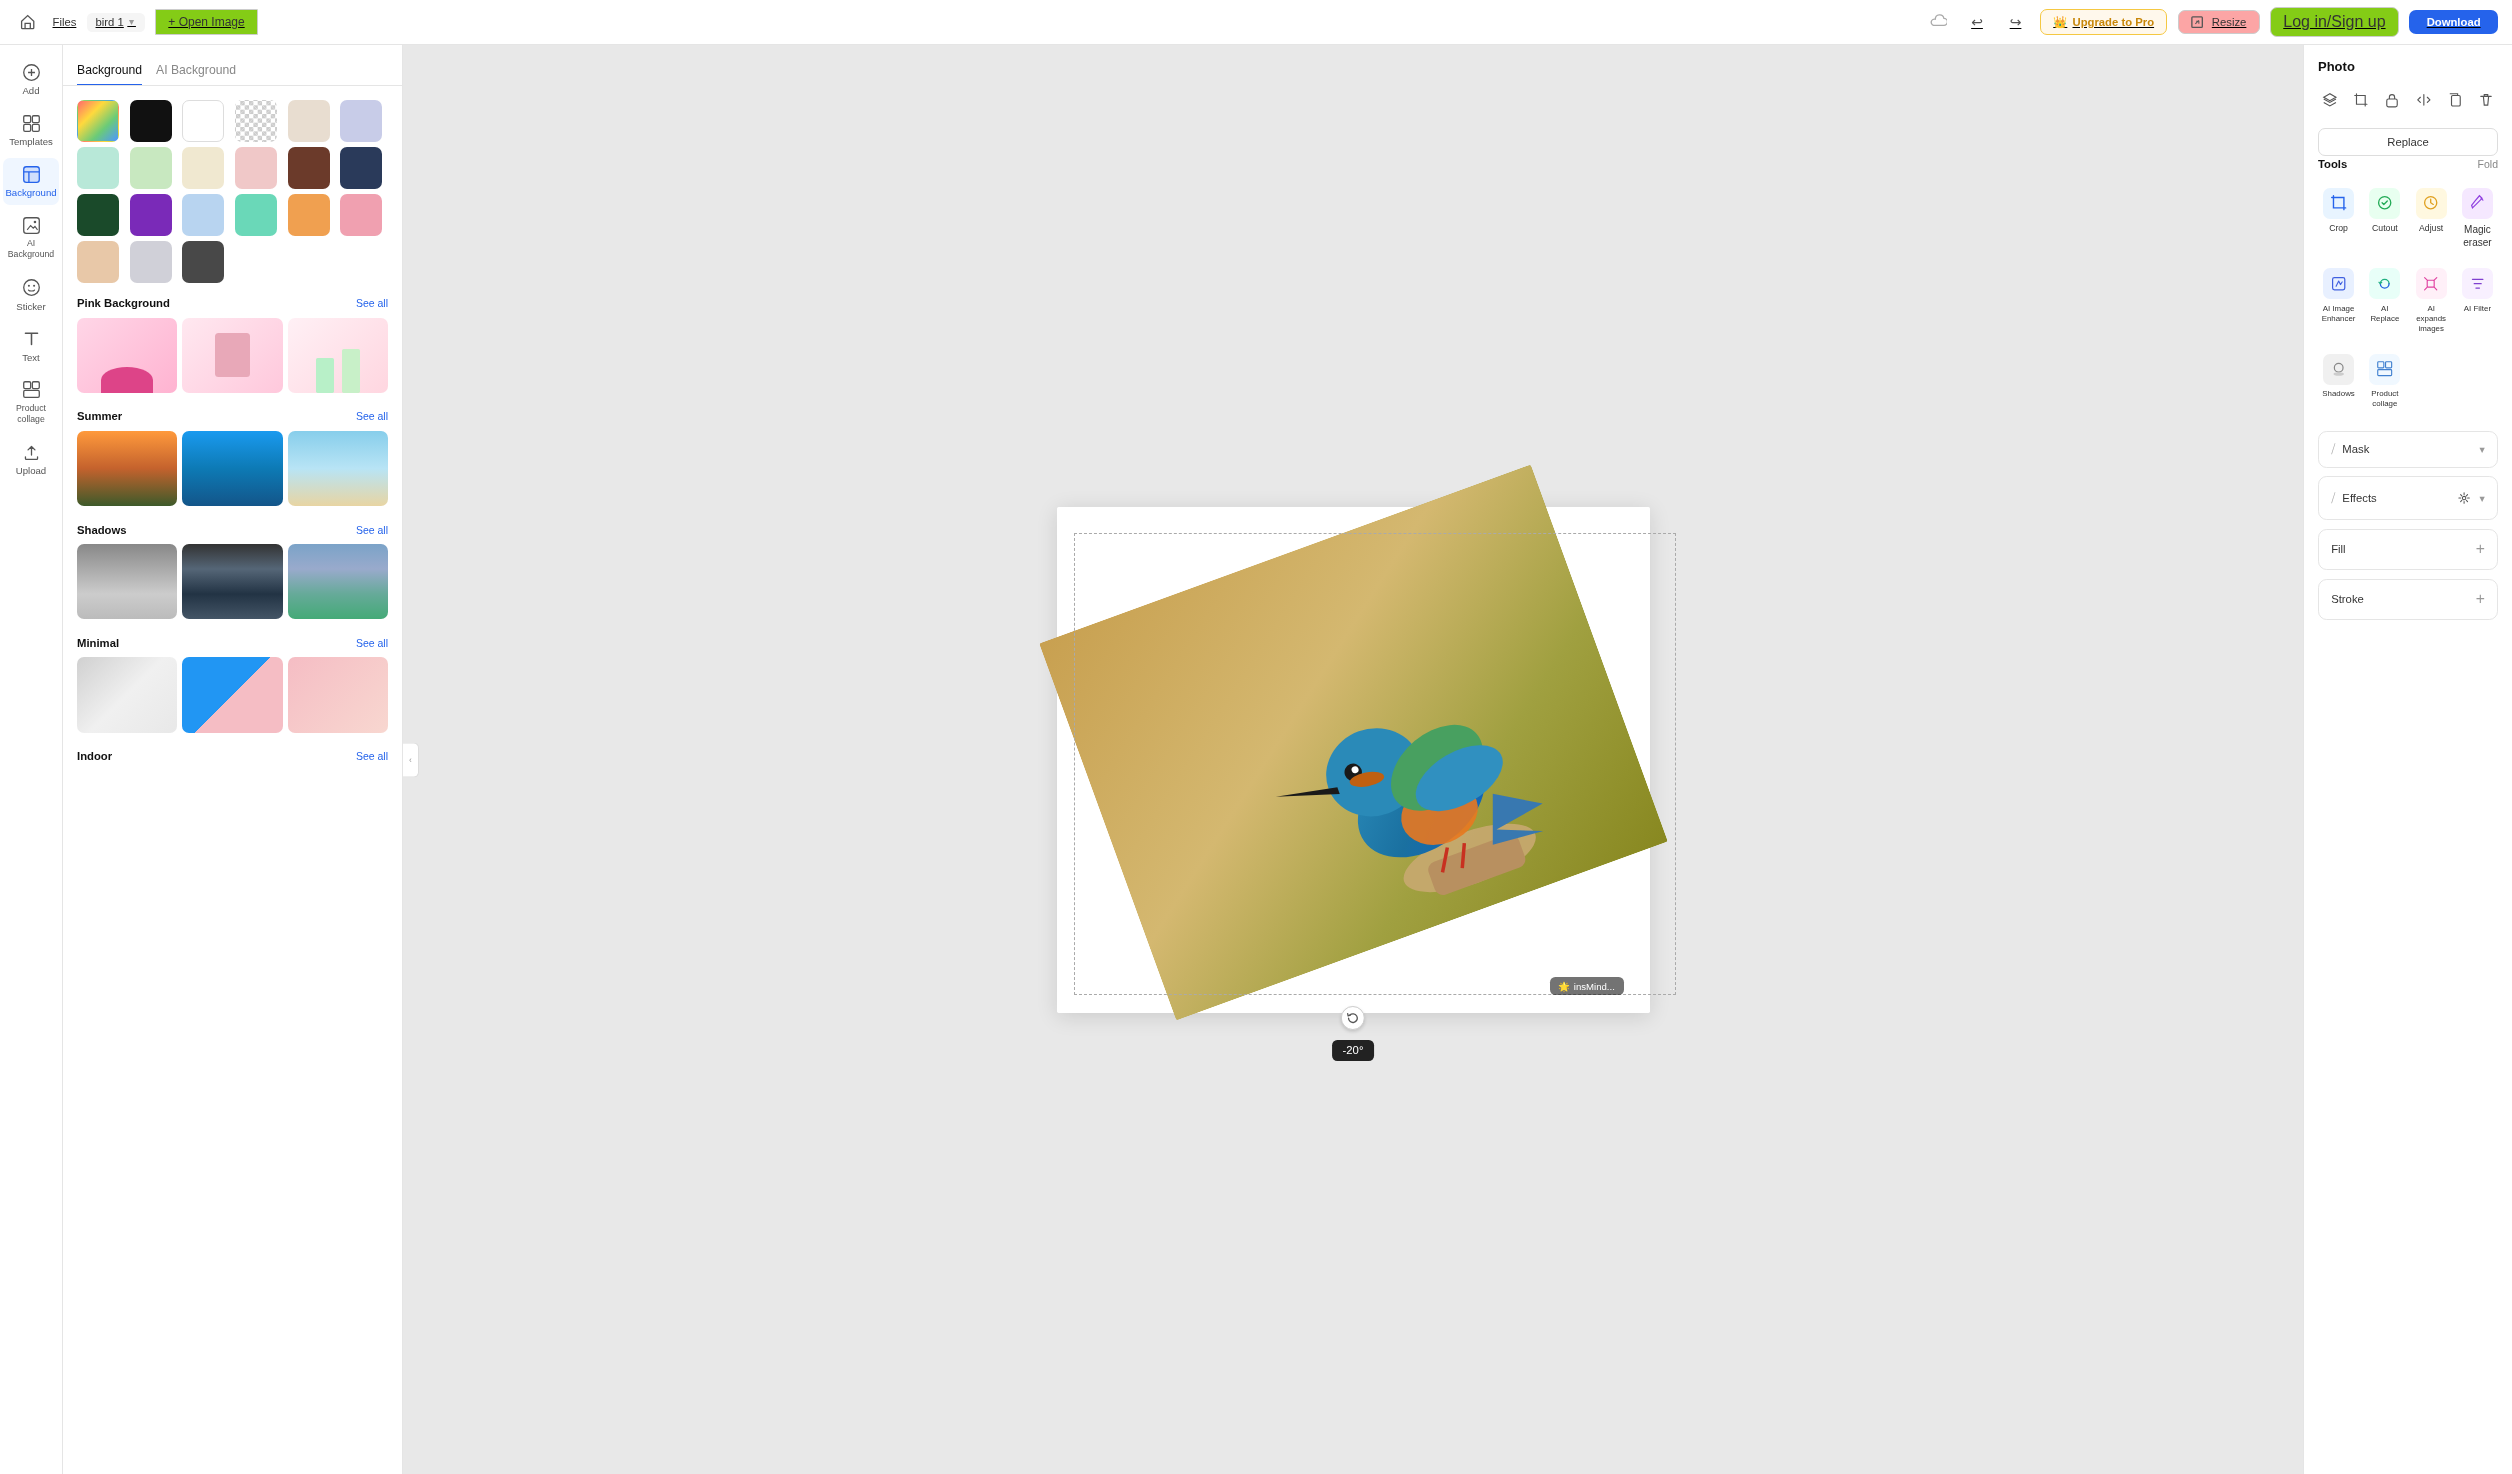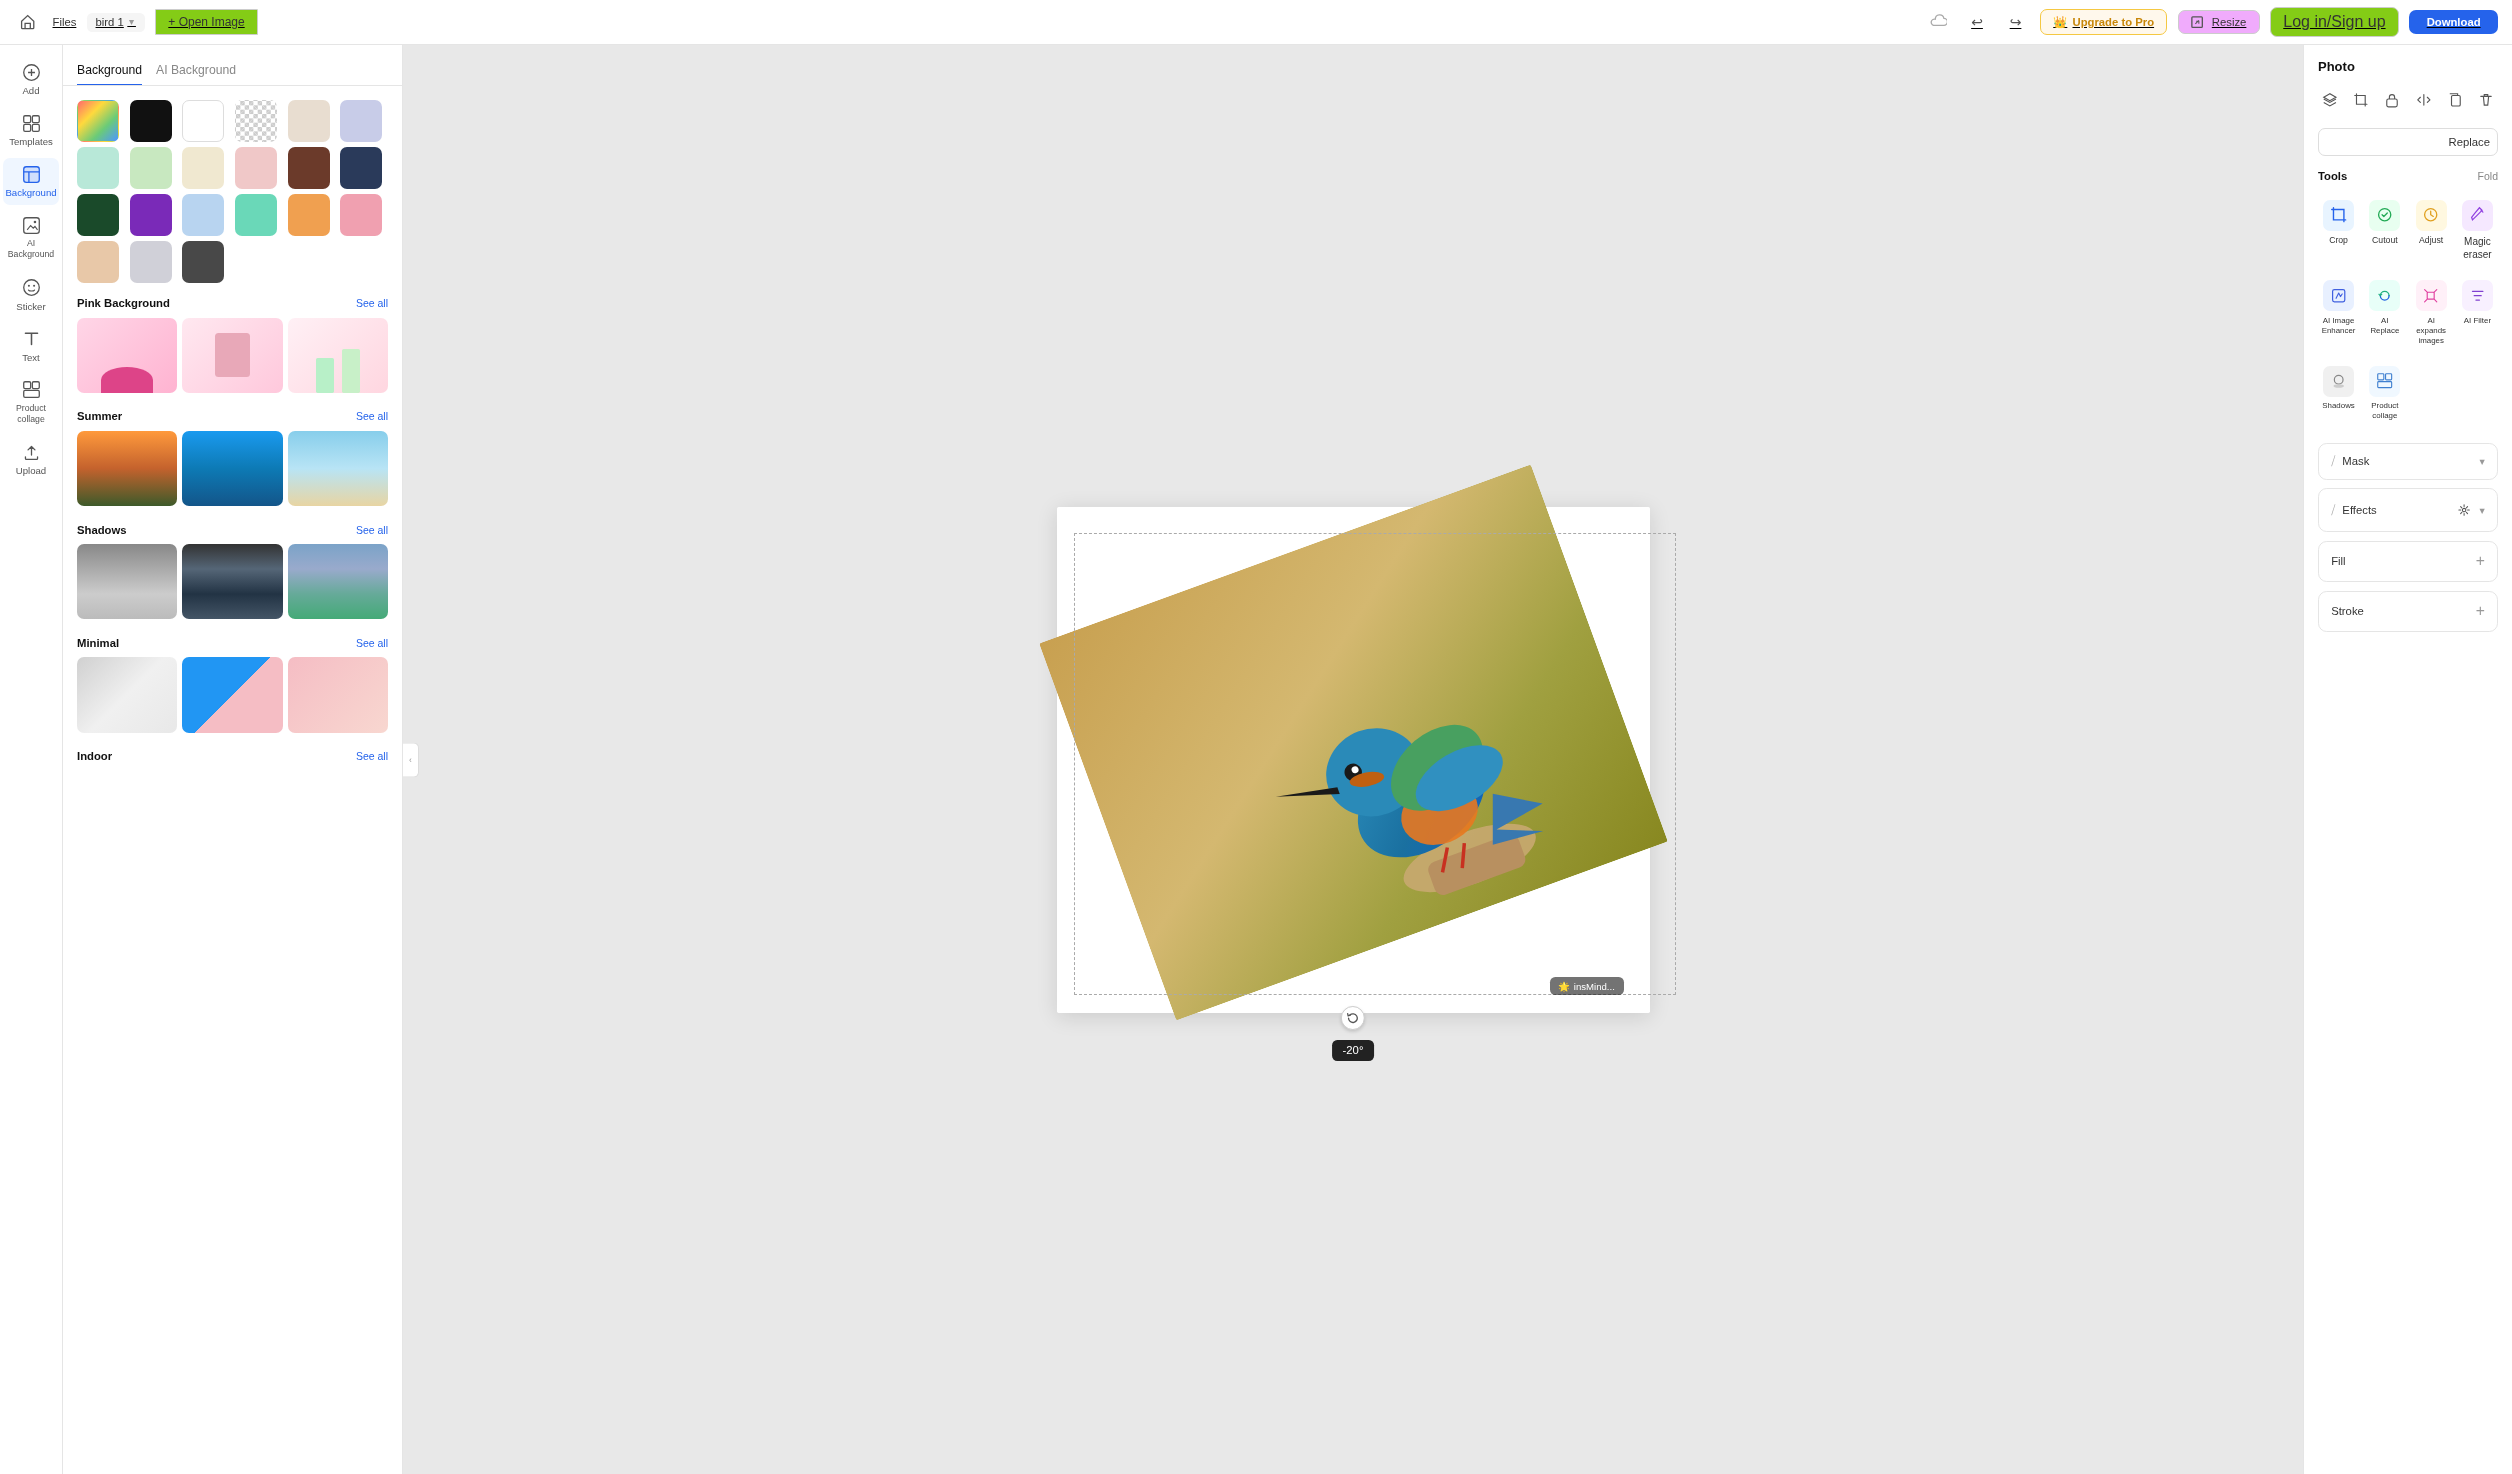--- a/index.html
+++ b/index.html
@@ -8,21 +8,21 @@
     
     .topbar { display: flex; align-items: center; height: 45px; background: #fff; border-bottom: 0.9px solid #e5e5e5; padding: 0 14px; gap: 10.5px; flex-shrink: 0; text-decoration: underline; }
     .topbar-home { width: 28px; height: 28px; display: flex; align-items: center; justify-content: center; cursor: pointer; color: #555; font-size: 15.7px; }
     .topbar-files { font-weight: 500; color: #333; cursor: pointer; }
     .topbar-filename { display: flex; align-items: center; gap: 3.5px; background: #f5f5f5; border-radius: 5.2px; padding: 3.5px 8.7px; cursor: pointer; color: #333; font-size: 11.3px; }
     .topbar-open { display: flex; align-items: center; gap: 5.2px; background: #84cc16; border: 1.3px solid #ccc; border-radius: 1px; padding: 5.2px 12.2px; cursor: pointer; font-weight: 500; color: #333; font-size: 12px; }
     .topbar-spacer { flex: 1; }
     .topbar-cloud { width: 28px; height: 28px; display: flex; align-items: center; justify-content: center; cursor: pointer; color: #999; font-size: 15.7px; }
     .topbar-undo, .topbar-redo { width: 28px; height: 28px; display: flex; align-items: center; justify-content: center; cursor: pointer; color: #555; font-size: 14px; }
     .topbar-upgrade { display: flex; align-items: center; gap: 5.2px; background: #fff8ec; border: 1.3px solid #f5c842; border-radius: 7px; padding: 5.2px 12.2px; cursor: pointer; font-weight: 600; color: #c8870a; font-size: 11.3px; }
-    .topbar-resize { display: flex; align-items: flex-end; gap: 5.2px; background: #f0abfc; border: 1.3px solid #ccc; border-radius: 7px; padding: 5.2px 12.2px; cursor: pointer; font-weight: 500; color: #333; font-size: 11.3px; }
+    .topbar-resize { display: flex; align-items: flex-end; gap: 5.2px; background: #fca5a5; border: 1.3px solid #ccc; border-radius: 7px; padding: 5.2px 12.2px; cursor: pointer; font-weight: 500; color: #333; font-size: 11.3px; }
     .topbar-login { background: #84cc16; border: 1.3px solid #ccc; border-radius: 7px; padding: 5.2px 12.2px; cursor: pointer; font-weight: 500; color: #333; font-size: 16px; text-align: center; }
     .topbar-download { background: #2563eb; border: none; border-radius: 7px; padding: 6.1px 17.4px; cursor: pointer; font-weight: 600; color: #fff; font-size: 11.3px; }
 
     
     .main { display: flex; flex: 1; overflow: hidden; }
 
     
     .left-sidebar { width: 63px; background: #fff; border-right: 0.9px solid #e5e5e5; display: flex; flex-direction: column; align-items: center; padding: 10.5px 0; gap: 3.5px; flex-shrink: 0; }
     .sidebar-item { display: flex; flex-direction: column; align-items: center; gap: 3.5px; padding: 7px 5.2px; cursor: pointer; border-radius: 7px; width: 56px; color: #555; font-size: 9.6px; }
     .sidebar-item.active { background: #eff6ff; color: #2563eb; }
@@ -62,21 +62,21 @@
     .canvas-zoom { font-size: 11.3px; color: #333; font-weight: 500; }
     .suggest-btn { display: flex; align-items: center; gap: 5.2px; padding: 4.4px 10.5px; border: 1.3px solid #ccc; border-radius: 7px; cursor: pointer; font-size: 10.5px; color: #333; background: #fff; }
     .help-btn { width: 24.4px; height: 24.4px; border-radius: 50%; border: 1.3px solid #ccc; display: flex; align-items: center; justify-content: center; cursor: pointer; color: #555; font-size: 11.3px; font-weight: 600; }
 
     
     .right-panel { width: 209px; background: #fff; border-left: 0.9px solid #e5e5e5; overflow-y: auto; flex-shrink: 0; padding: 14px; }
     .right-panel-title { font-size: 13px; font-weight: 700; color: #111; margin-bottom: 12.2px; }
     .right-panel-icons { display: flex; gap: 7px; margin-bottom: 14px; }
     .rp-icon { width: 28px; height: 28px; border-radius: 5.2px; display: flex; align-items: center; justify-content: center; cursor: pointer; color: #555; font-size: 14px; }
 
-    .replace-btn { width: 100%; background: #fff; border: 1.3px solid #ddd; border-radius: 7px; padding: 7px; text-align: right; cursor: pointer; font-size: 11.3px; font-weight: 500; color: #333; margin-bottom: 14px; }
+    .replace-btn { width: 100%; background: #fff; border: 1.3px solid #ddd; border-radius: 7px; padding: 7px; text-align: center; cursor: pointer; font-size: 11.3px; font-weight: 500; color: #333; margin-bottom: 2px; }
 
     .rp-section-header { display: flex; justify-content: space-between; align-items: center; margin-bottom: 10.5px; gap: 36px; }
     .rp-section-title { font-size: 11.3px; font-weight: 600; color: #111; }
     .fold-btn { font-size: 10.5px; color: #888; cursor: pointer; margin-left: 48px; }
 
     
     .tools-grid { display: grid; grid-template-columns: repeat(4, 1fr); gap: 5.2px; margin-bottom: 14px; }
     .tool-item { display: flex; flex-direction: column; align-items: center; gap: 4.4px; padding: 7px 3.5px; border-radius: 7px; cursor: pointer; font-size: 8.7px; color: #333; text-align: center; }
     .tool-icon { width: 31px; height: 31px; border-radius: 7px; display: flex; align-items: center; justify-content: center; font-size: 15.7px; background: #f0f0f0; }
 

